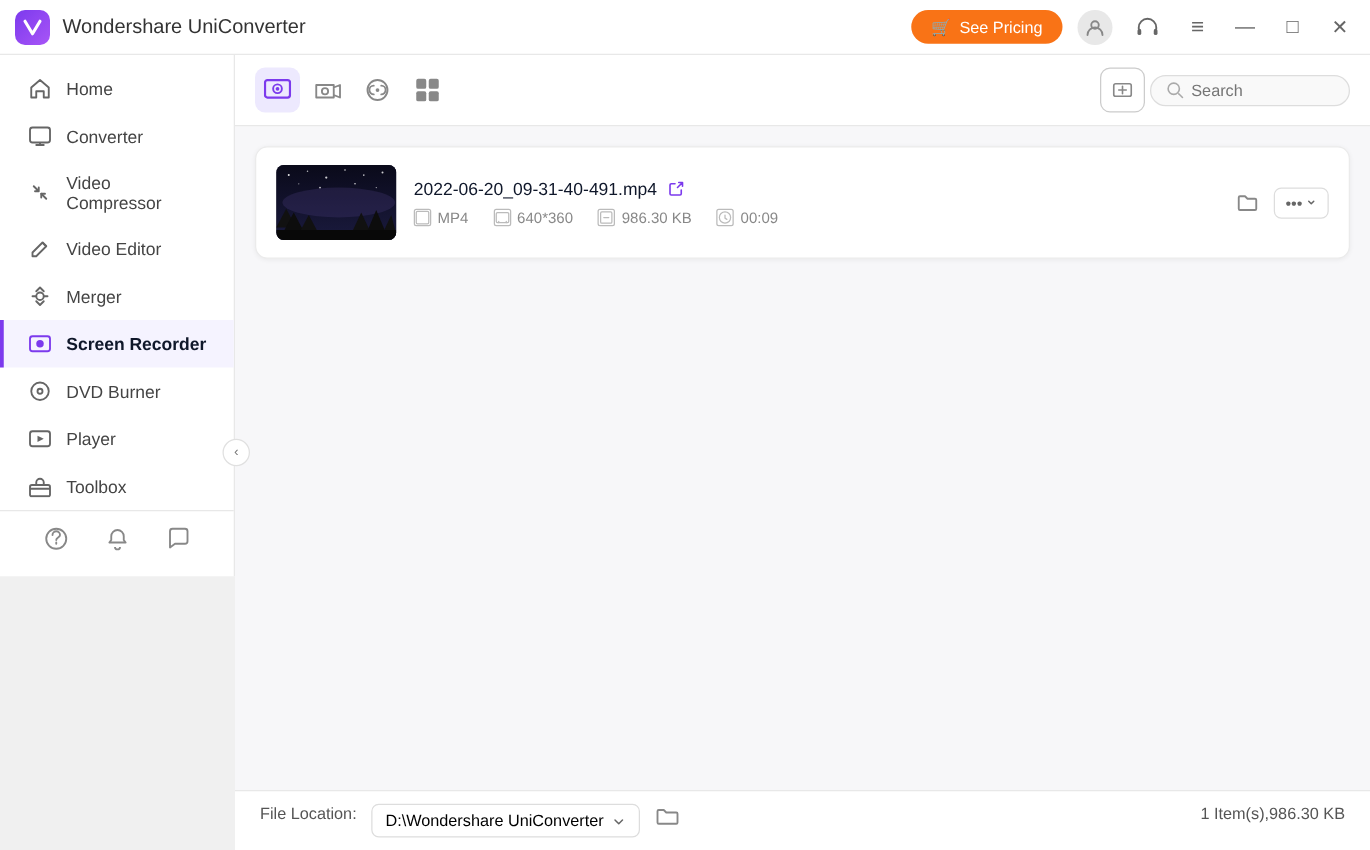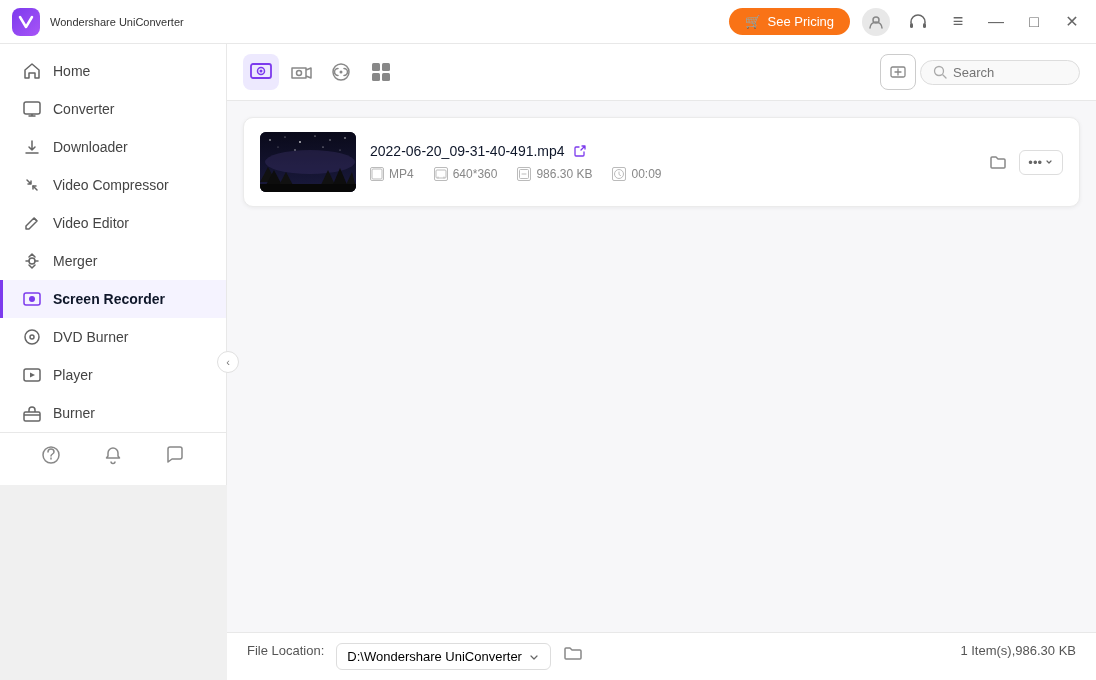--- a/index.html
+++ b/index.html
@@ -28,21 +28,21 @@
       height: 28px;
       background: linear-gradient(135deg, #7c3aed, #a855f7);
       border-radius: 8px;
       display: flex;
       align-items: center;
       justify-content: center;
       margin-right: 10px;
       flex-shrink: 0;
     }
     .titlebar-title {
-      font-size: 11px;
+      font-size: 16px;
       color: #333;
       font-weight: 500;
       flex: 1;
     }
     .titlebar-pricing {
       background: #f97316;
       color: white;
       border: none;
       border-radius: 20px;
       padding: 6px 16px;
@@ -96,21 +96,21 @@
 
     
     .main-layout {
       display: flex;
       flex: 1;
       overflow: hidden;
     }
 
     
     .sidebar {
-      width: 227px;
+      width: 188px;
       background: #ffffff;
       border-right: 1px solid #e8e8e8;
       display: flex;
       flex-direction: column;
       padding: 8px 0;
       flex-shrink: 0;
     }
     .sidebar-item {
       display: flex;
       align-items: center;
@@ -441,29 +441,20 @@
         <span class="icon">
           <svg width="18" height="18" viewBox="0 0 18 18" fill="none">
             <rect x="1" y="2" width="16" height="12" rx="2" stroke="#666" stroke-width="1.5"></rect>
             <path d="M6 16H12" stroke="#666" stroke-width="1.5" stroke-linecap="round"></path>
             <path d="M9 14V16" stroke="#666" stroke-width="1.5"></path>
           </svg>
         </span>
         <span>Converter</span>
       </div>
 
-      <div class="sidebar-item">
-        <span class="icon">
-          <svg width="18" height="18" viewBox="0 0 18 18" fill="none">
-            <path d="M9 3V12M9 12L6 9M9 12L12 9" stroke="#666" stroke-width="1.5" stroke-linecap="round" stroke-linejoin="round"></path>
-            <path d="M3 15H15" stroke="#666" stroke-width="1.5" stroke-linecap="round"></path>
-          </svg>
-        </span>
-        <span>Downloader</span>
-      </div>
 
       <div class="sidebar-item">
         <span class="icon">
           <svg width="18" height="18" viewBox="0 0 18 18" fill="none">
             <path d="M4 4L8 8M14 14L10 10M8 8H5M8 8V5" stroke="#666" stroke-width="1.5" stroke-linecap="round" stroke-linejoin="round"></path>
             <path d="M10 10H13M10 10V13" stroke="#666" stroke-width="1.5" stroke-linecap="round" stroke-linejoin="round"></path>
           </svg>
         </span>
         <span>Video Compressor</span>
       </div>
@@ -520,21 +511,21 @@
       </div>
 
       <div class="sidebar-item">
         <span class="icon">
           <svg width="18" height="18" viewBox="0 0 18 18" fill="none">
             <rect x="1" y="8" width="16" height="9" rx="1.5" stroke="#666" stroke-width="1.5"></rect>
             <path d="M6 8V6a3 3 0 016 0v2" stroke="#666" stroke-width="1.5"></path>
             <path d="M1 11h16" stroke="#666" stroke-width="1.5"></path>
           </svg>
         </span>
-        <span>Burner</span>
+        <span>Toolbox</span>
       </div>
 
       <div style="flex:1"></div>
 
       <div class="sidebar-bottom">
         <span class="sidebar-bottom-icon">
           <svg width="20" height="20" viewBox="0 0 20 20" fill="none">
             <circle cx="10" cy="10" r="8" stroke="#888" stroke-width="1.5"></circle>
             <path d="M10 14v-1M10 11c0-2 3-2 3-4a3 3 0 00-6 0" stroke="#888" stroke-width="1.5" stroke-linecap="round"></path>
           </svg>

